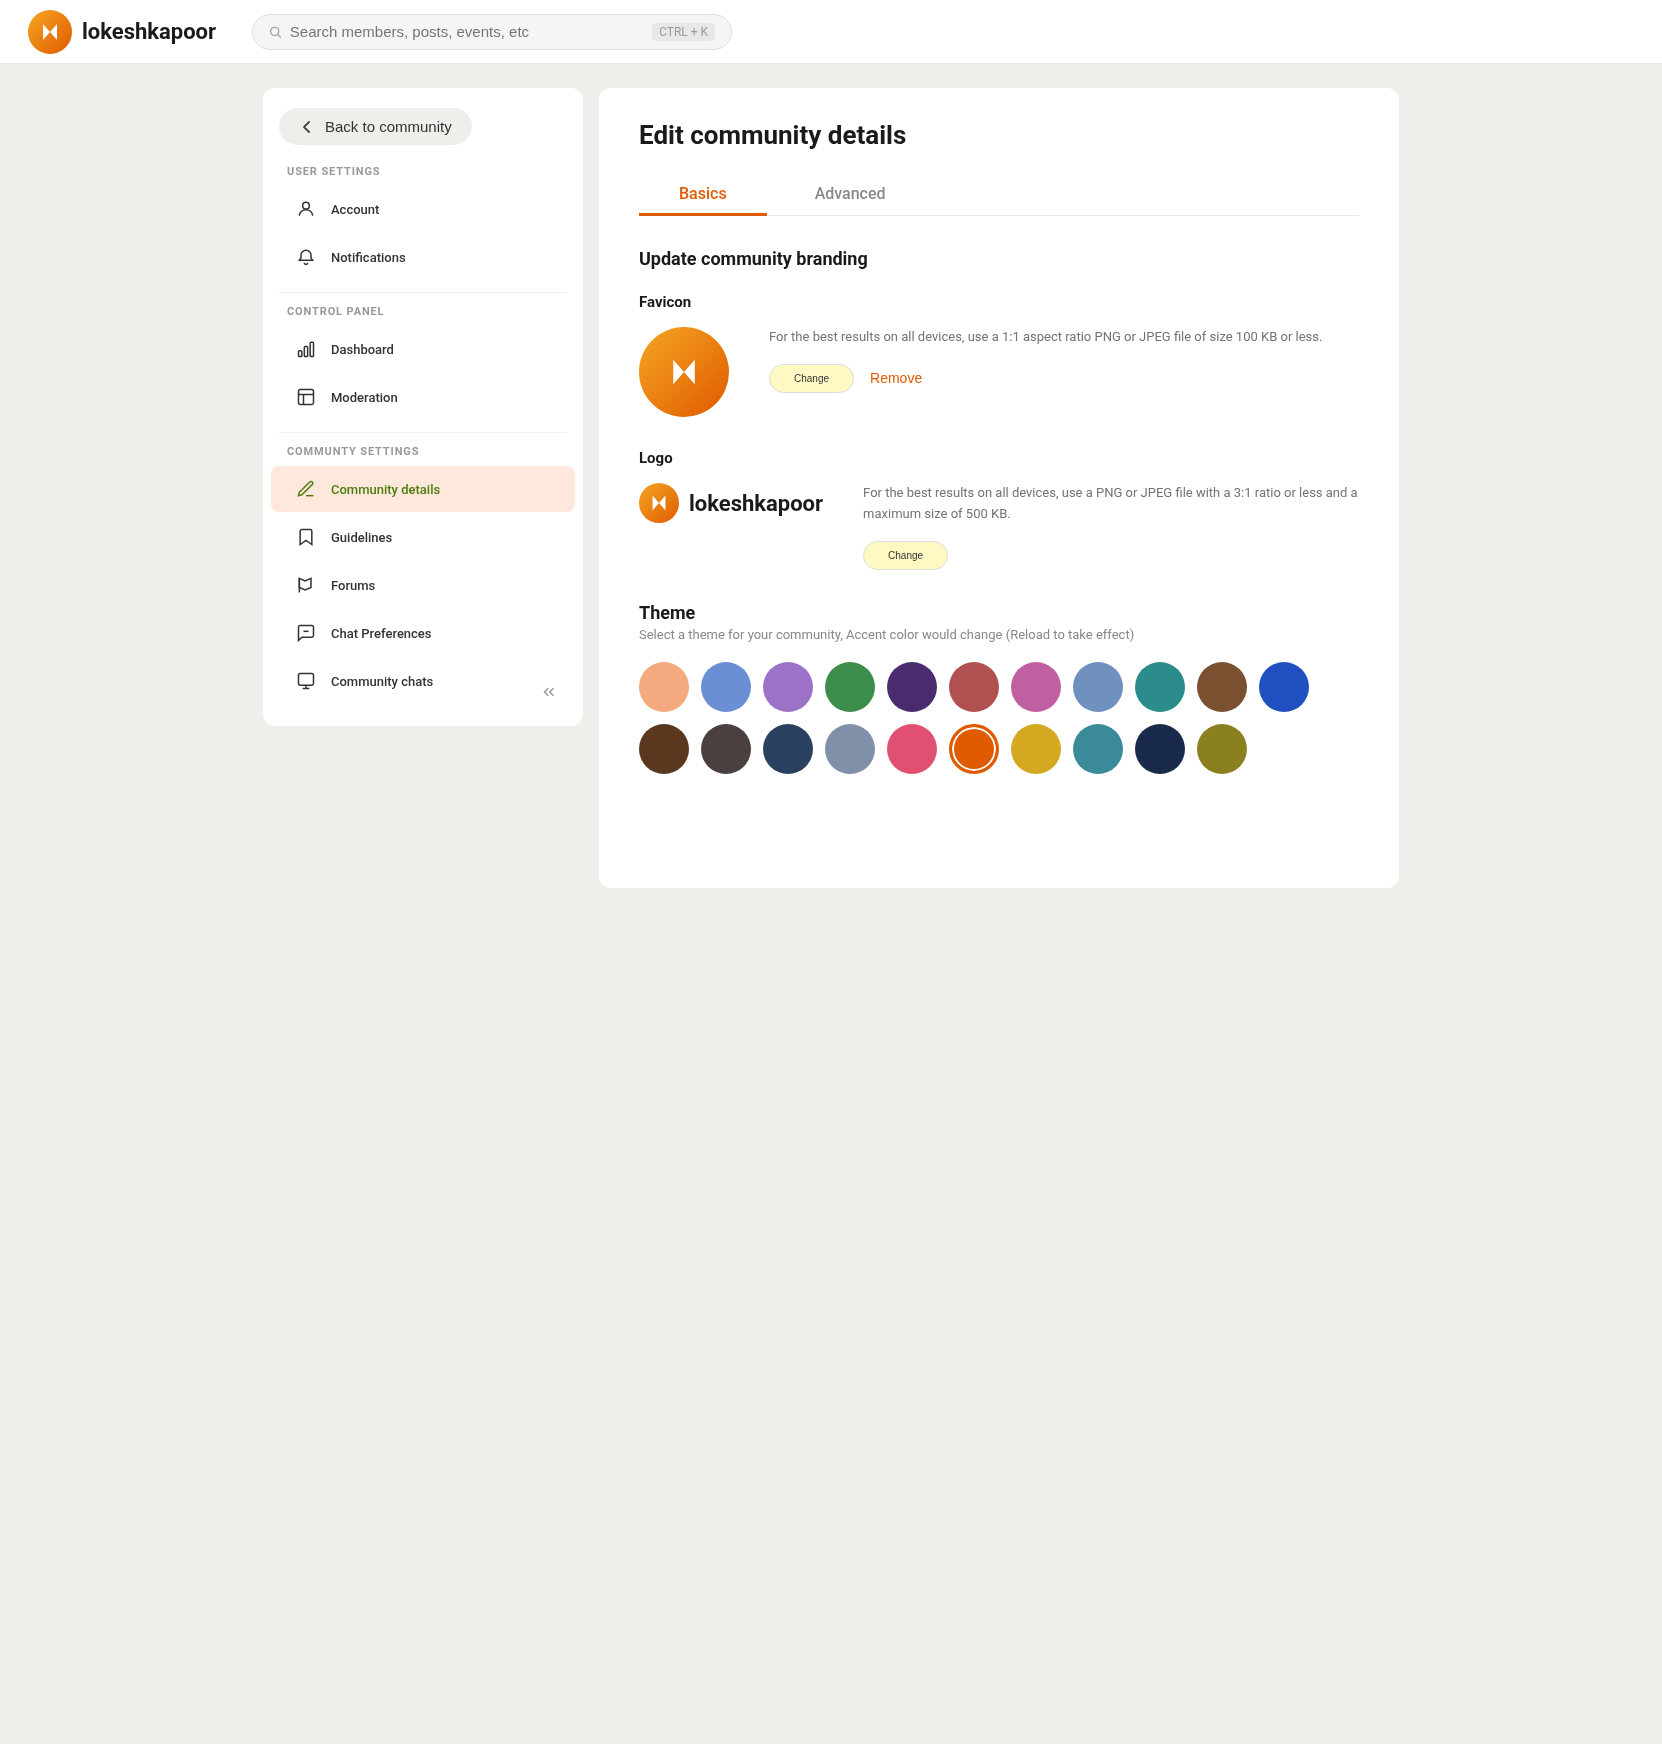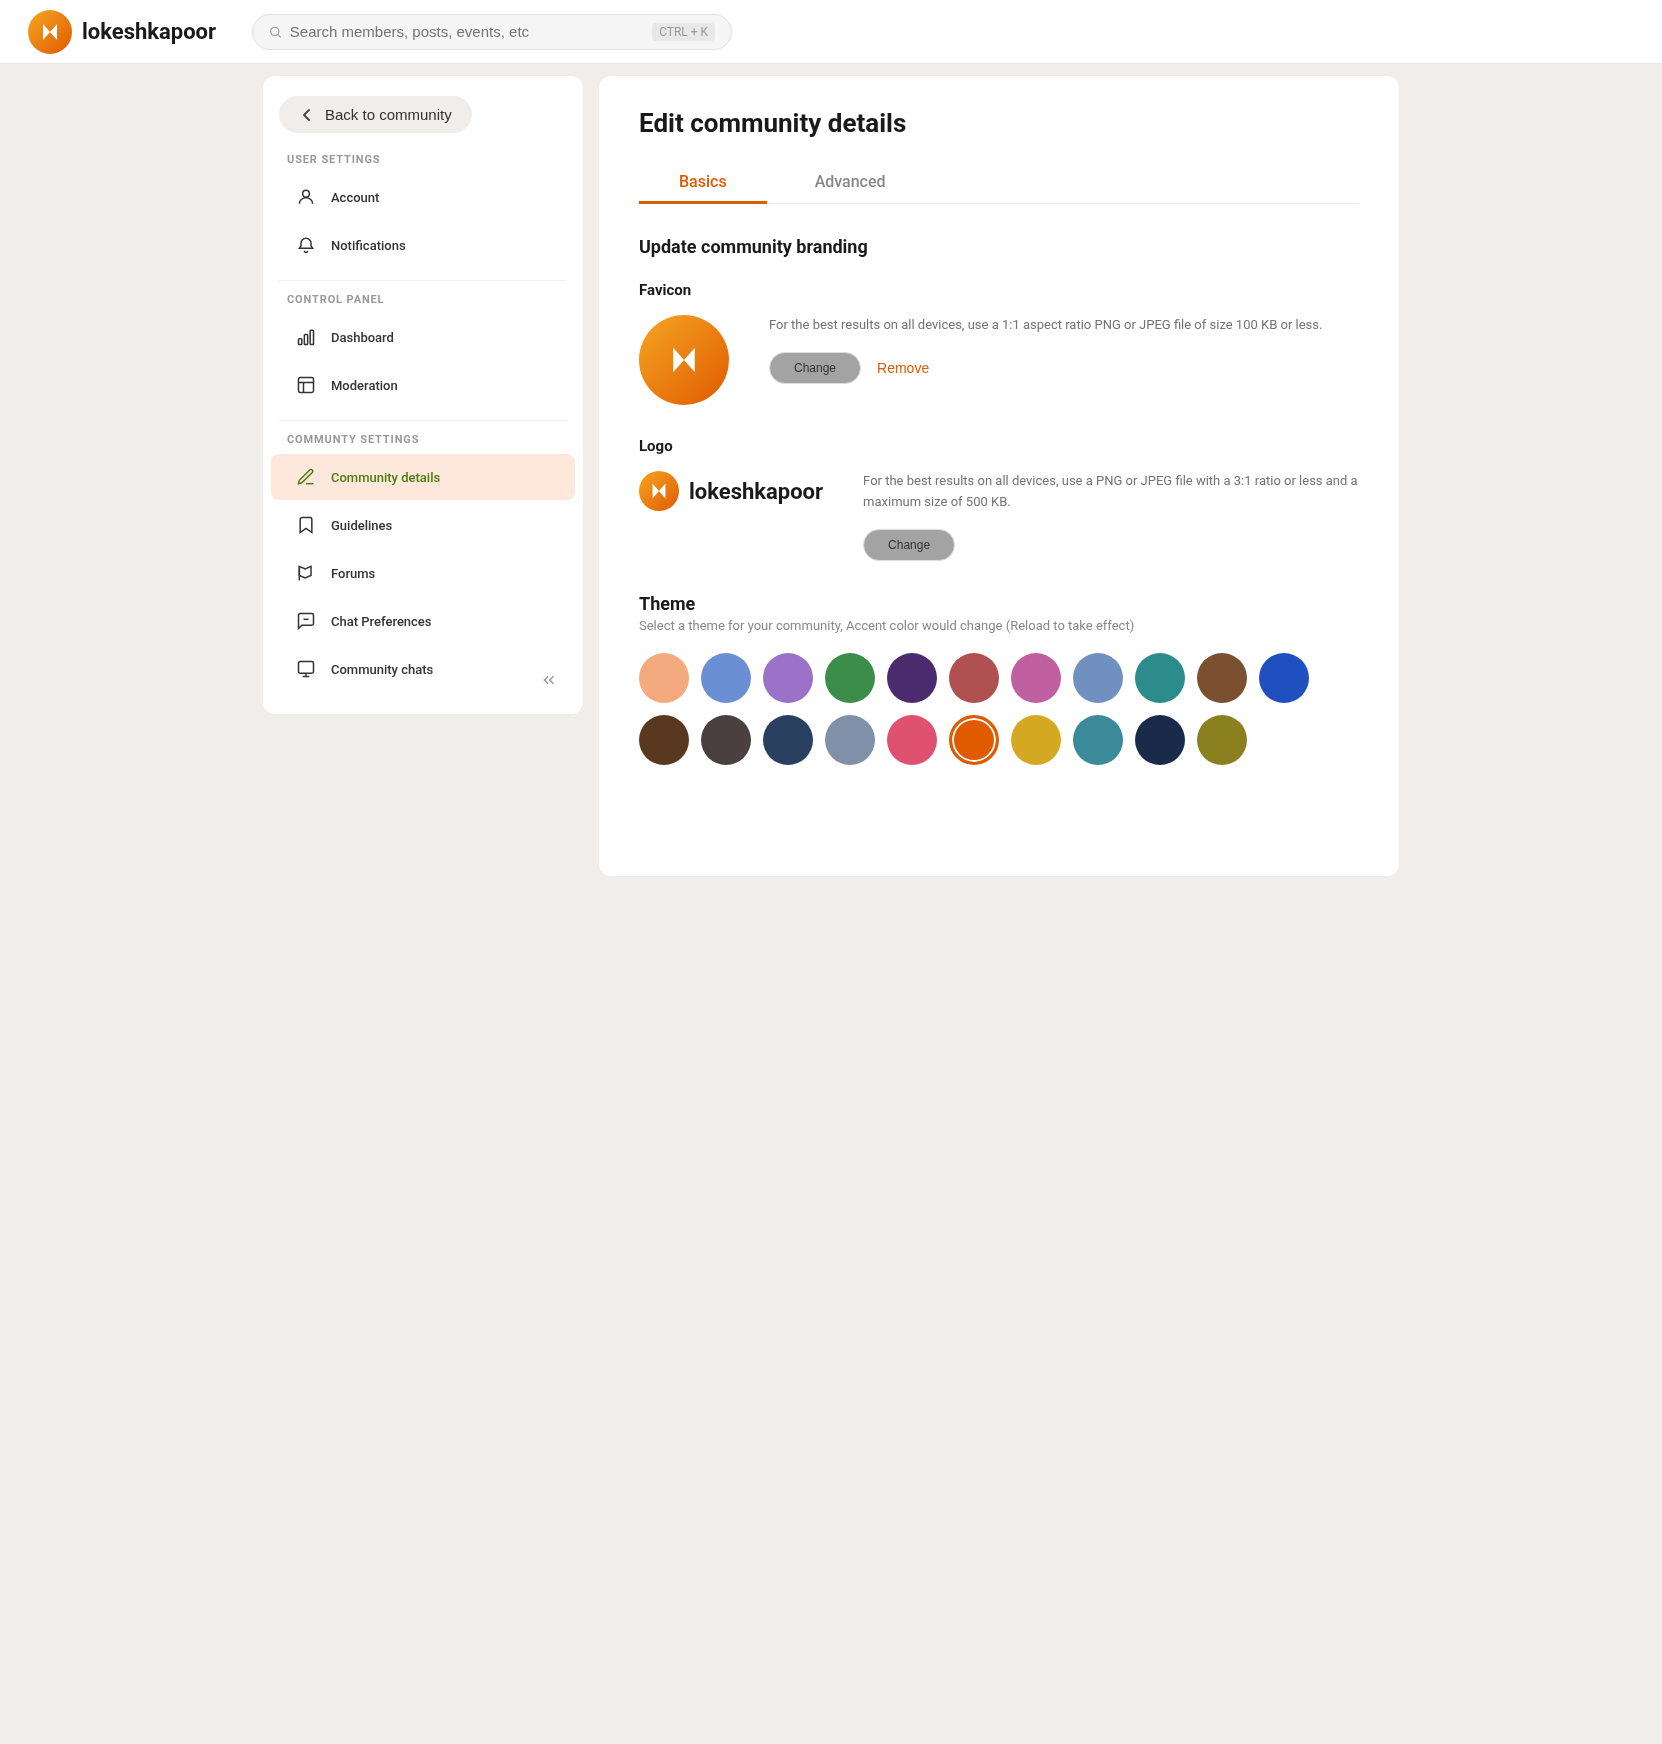--- a/index.html
+++ b/index.html
@@ -67,21 +67,21 @@
       color: #999;
       background: #e8e8e8;
       padding: 2px 7px;
       border-radius: 4px;
       white-space: nowrap;
     }
 
     
     .main-layout {
       display: flex;
-      padding: 12px 32px;
+      padding: 24px 32px;
       gap: 0;
       max-width: 1200px;
       margin: 0 auto;
       justify-content: flex-end;
     }
 
     
     .sidebar {
       width: 320px;
       flex-shrink: 0;
@@ -239,24 +239,24 @@
       line-height: 1.6;
       margin-bottom: 16px;
     }
     .field-actions {
       display: flex;
       gap: 16px;
       align-items: center;
     }
     .btn-change {
       border: 1px solid #ddd;
-      background: #a3a3a3;
+      background: #fef9c3;
       border-radius: 24px;
       padding: 8px 24px;
-      font-size: 12px;
+      font-size: 10px;
       color: #333;
       cursor: pointer;
       font-weight: 500;
     }
     .btn-remove {
       background: none;
       border: none;
       color: #e05a00;
       font-size: 14px;
       cursor: pointer;

